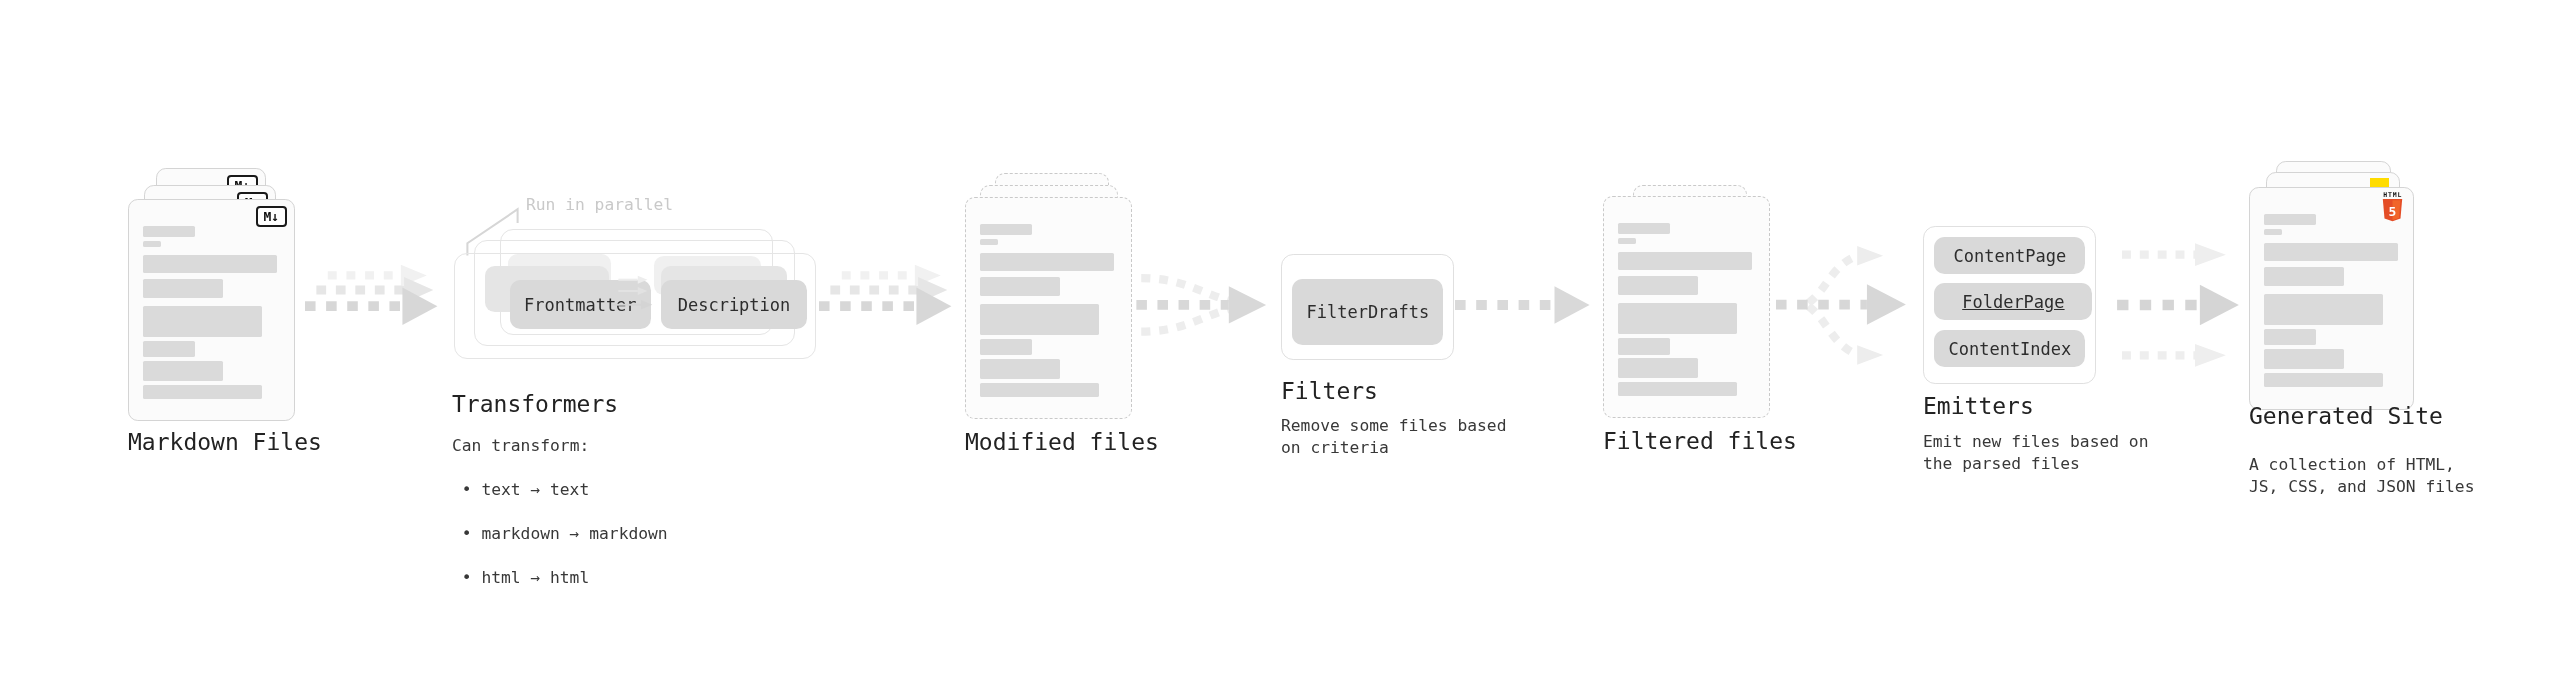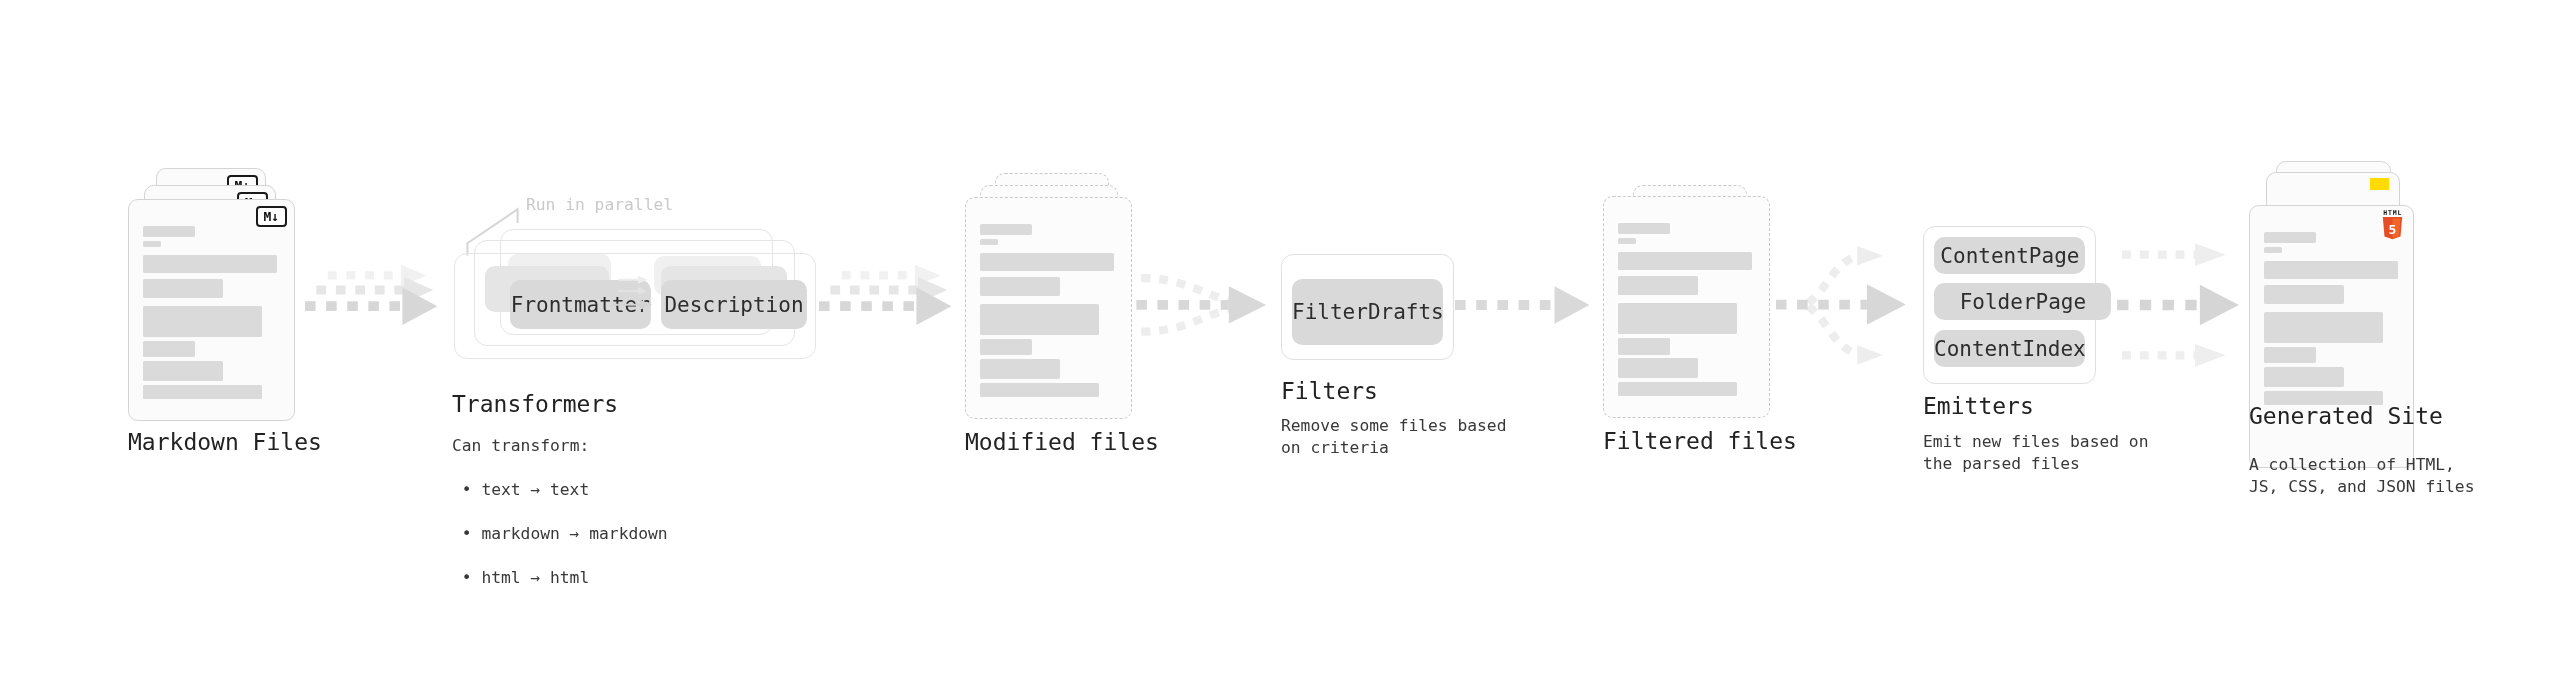--- a/index.html
+++ b/index.html
@@ -4,21 +4,21 @@
 <style>
   html,body{margin:0;padding:0;background:#ffffff;}
   .canvas{position:relative;width:2576px;height:681px;background:#ffffff;overflow:hidden;
           font-family:"DejaVu Sans Mono","Liberation Mono",monospace;}
   .abs{position:absolute;}
   .card-solid{position:absolute;background:#fbfbfb;border:1.6px solid #d4d4d4;border-radius:9.8px;box-sizing:border-box;}
   .card-dashed{position:absolute;background:#fcfcfc;border:1.6px dashed #c9c9c9;border-radius:9.8px;box-sizing:border-box;}
   .layer{position:absolute;border:1.6px solid #e5e5e5;border-radius:13px;box-sizing:border-box;background:transparent;}
   .outerbox{position:absolute;border:1.6px solid #e0e0e0;border-radius:12.2px;box-sizing:border-box;background:#ffffff;}
   .stepbox{position:absolute;background:#d9d9d9;border-radius:10.6px;display:flex;align-items:center;justify-content:center;
-           font-size:21px;color:#2d2d2d;}
+           font-size:17px;color:#2d2d2d;}
   .ghost{position:absolute;border-radius:9.8px;}
   .g1{background:#e5e5e5;}
   .g2{background:#f0f0f0;}
   .heading{position:absolute;font-size:23px;color:#222222;white-space:nowrap;}
   .note{position:absolute;font-size:16.3px;line-height:22px;color:#383838;white-space:pre-line;}
   .note .bullet{padding-left:9.8px;}
   .annotation{position:absolute;font-size:16.3px;color:#c9c9c9;white-space:nowrap;}
   .bar{position:absolute;left:14px;background:#dadada;border-radius:1.6px;}
   .b1{top:26px;width:52px;height:10.6px}
   .b2{top:41px;width:18px;height:5.7px}
@@ -185,21 +185,21 @@
       <path d="M40,84 C64,102 68,130 100,144" stroke="#ededed" stroke-width="10" stroke-dasharray="11 11"></path>
       <polygon points="100,132 132,144 100,156" fill="#ededed"></polygon>
       <line x1="0" y1="82" x2="112" y2="82" stroke="#d7d7d7" stroke-width="12" stroke-dasharray="13 13"></line>
       <polygon points="112,57 160,82 112,107" fill="#d7d7d7"></polygon>
     </g>
   </svg>
 
   <div class="abs" style="left:1923px;top:226px;width:260px;height:268px;">
     <div class="outerbox" style="left:0px;top:0px;width:173px;height:158px;"></div>
     <div class="stepbox" style="left:11.4px;top:11.4px;width:151px;height:37px;">ContentPage</div>
-    <div class="stepbox" style="left:11.4px;top:57px;width:177px;height:37px;">FolderPage</div>
+    <div class="stepbox" style="left:11.4px;top:57px;width:158px;height:37px;text-decoration:underline;">FolderPage</div>
     <div class="stepbox" style="left:11.4px;top:104px;width:151px;height:37px;">ContentIndex</div>
     <div class="heading" style="left:0px;top:167px;">Emitters</div>
     <div class="note" style="left:0px;top:205px;">Emit new files based on
 the parsed files</div>
   </div>
 
   <svg class="abs" style="left:2117px;top:236px;" width="126" height="138" viewBox="0 0 155 170">
     <g fill="none">
       <line x1="6" y1="23" x2="96" y2="23" stroke="#eeeeee" stroke-width="10" stroke-dasharray="11 11"></line>
       <polygon points="96,9 134,23 96,37" fill="#eeeeee"></polygon>
@@ -213,21 +213,21 @@
   <div class="abs" style="left:2249px;top:161px;width:236px;height:341px;">
     <div class="card-solid" style="left:27px;top:0px;width:115px;height:49px;">
       <span class="cssbadge">
         <span class="cssword">CSS</span>
         <span class="cssbar" style="display:block;"></span>
       </span>
     </div>
     <div class="card-solid" style="left:17px;top:11.4px;width:134px;height:49px;">
       <span class="jsbadge"></span>
     </div>
-    <div class="card-solid" style="left:0px;top:44px;width:165px;height:263px;">
+    <div class="card-solid" style="left:0px;top:26px;width:165px;height:223px;">
       <span class="h5logo">
         <span class="h5word" style="display:block;">HTML</span>
         <svg width="21" height="24.4" viewBox="0 0 26 30">
           <path d="M1,0 h24 l-2.1,24 -9.9,3.6 -9.9,-3.6 z" fill="#e44d26"></path>
           <path d="M13,1.5 v24.8 l8,-2.9 1.8,-21.9 z" fill="#f16529"></path>
           <text x="13" y="21" font-size="16" font-weight="bold" fill="#ffffff" text-anchor="middle">5</text>
         </svg>
       </span>
       <i class="bar b1"></i>
       <i class="bar b2"></i>

